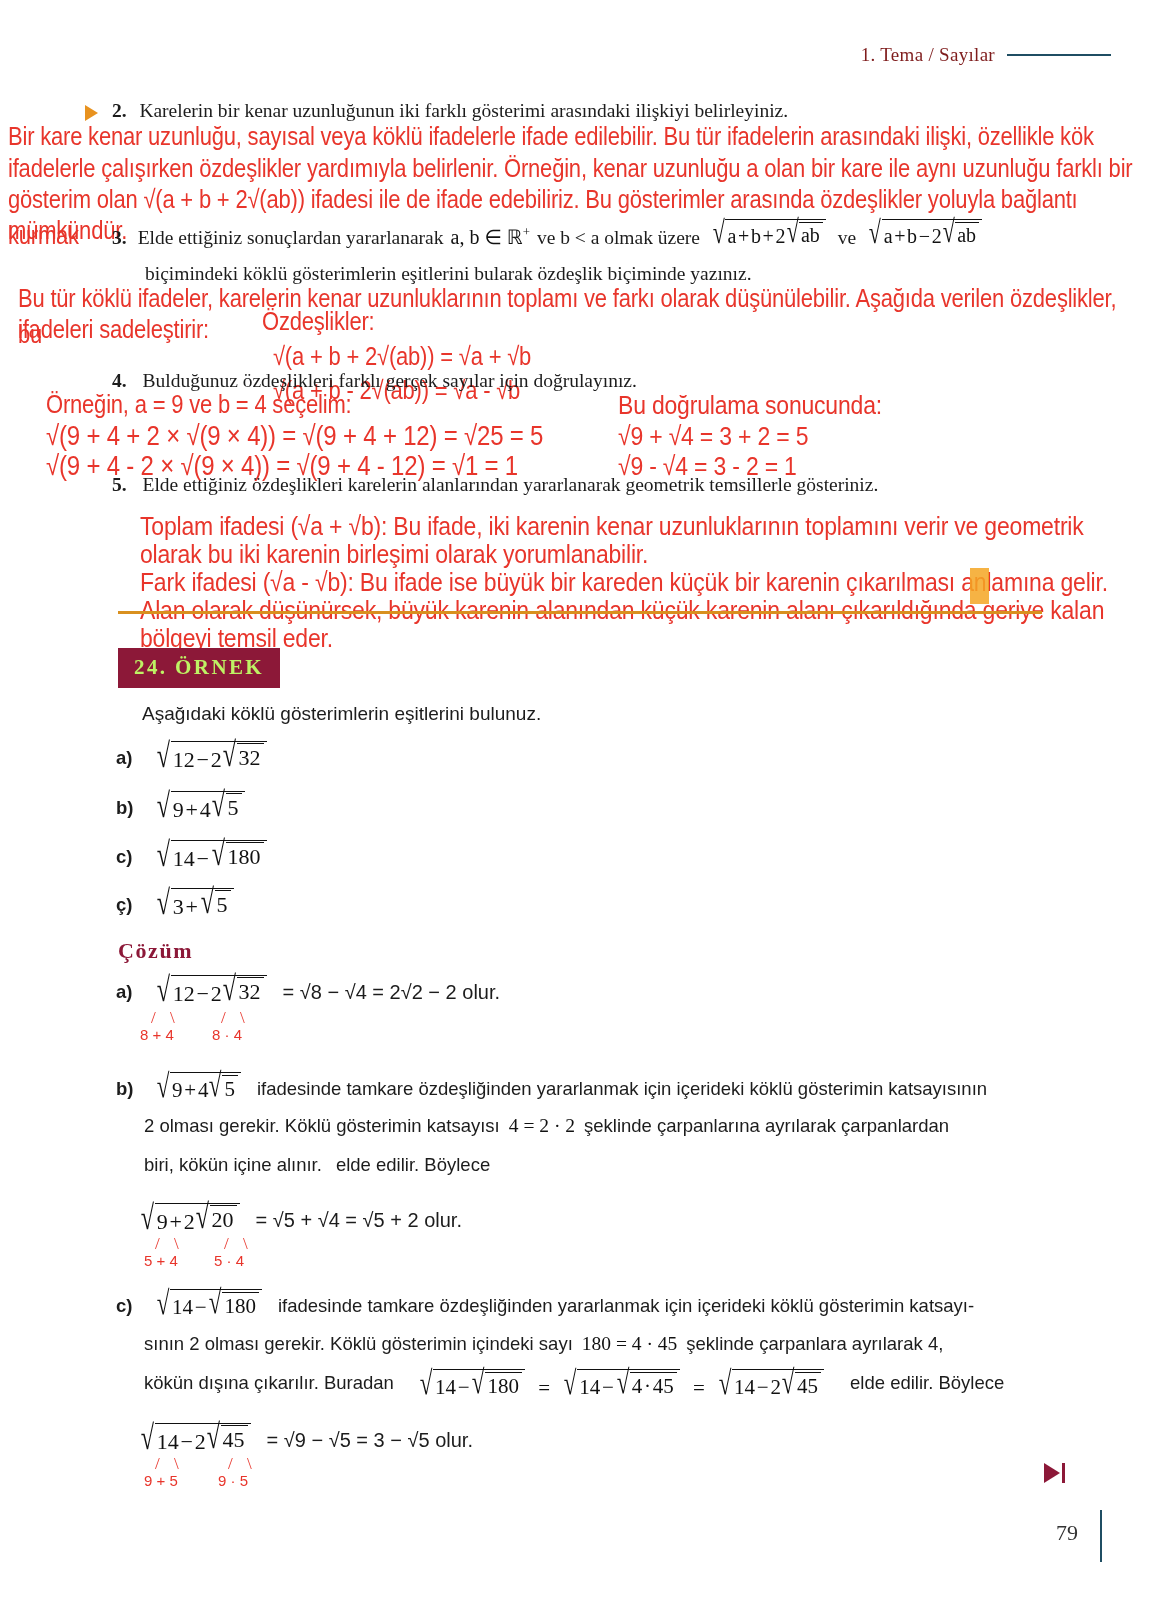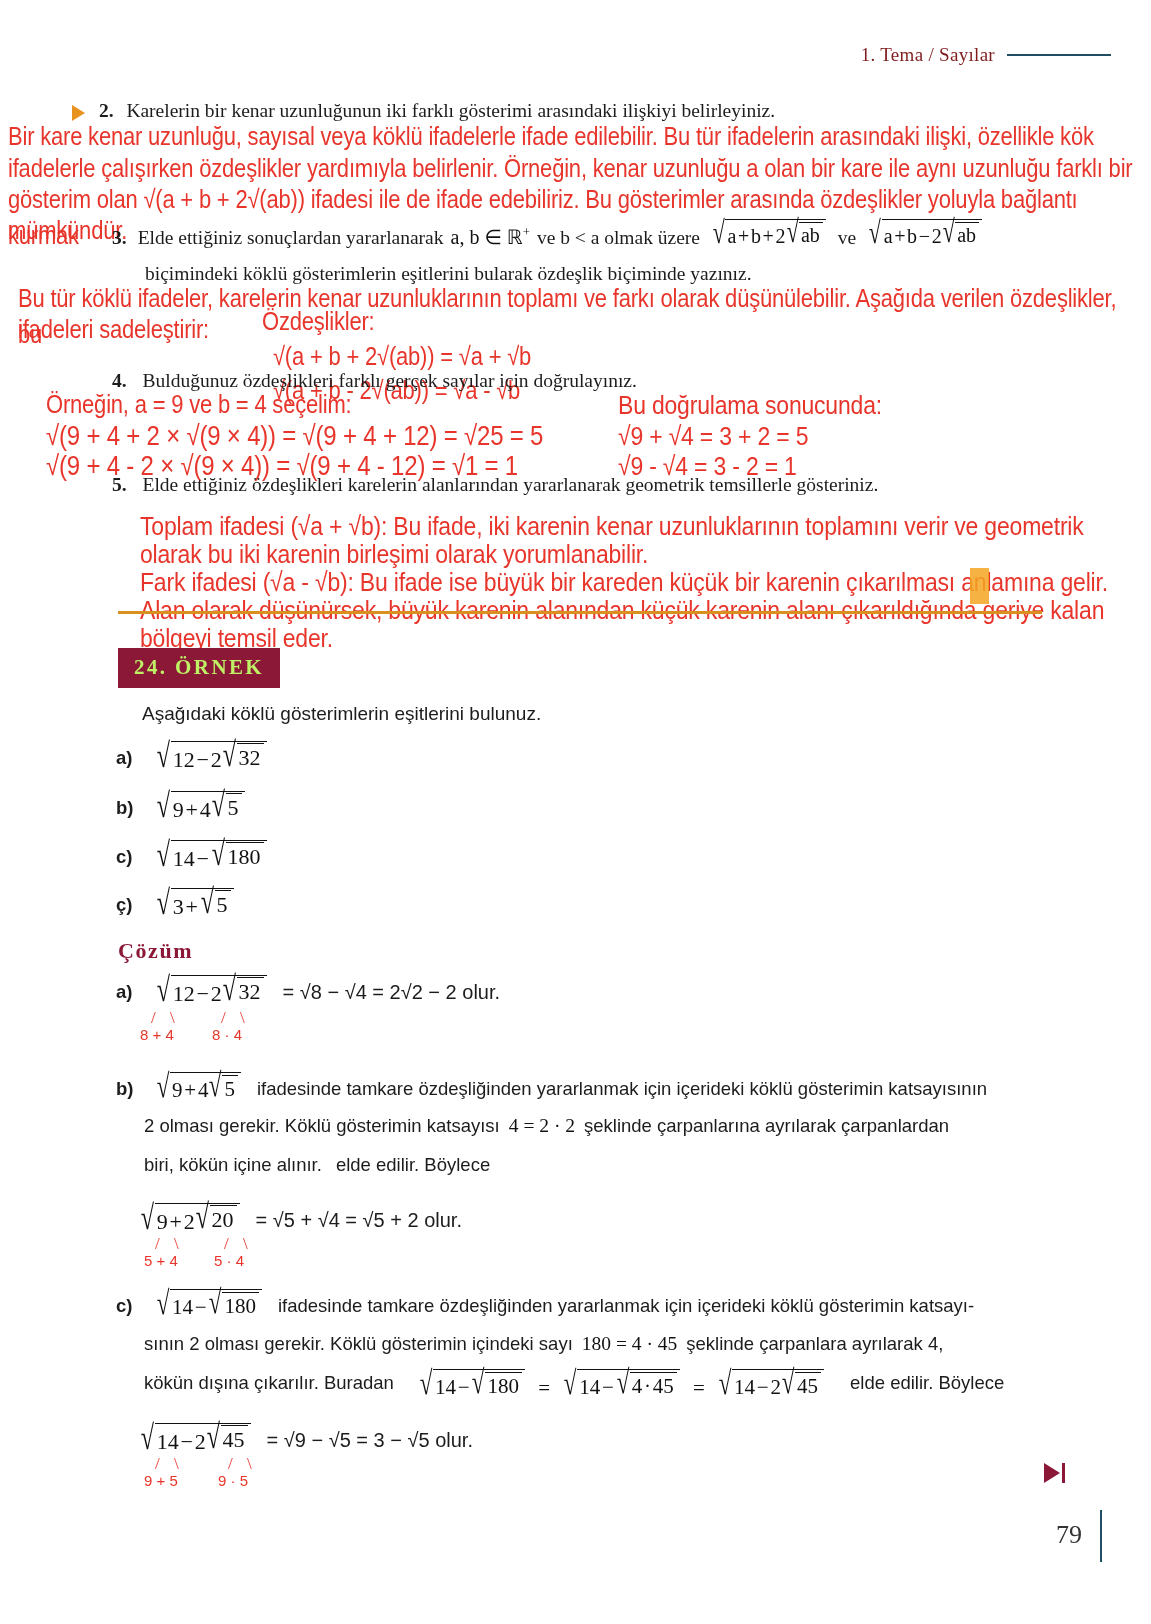--- a/index.html
+++ b/index.html
@@ -57,37 +57,37 @@
   .sqrt > .sq-arg{display:inline-block;border-top:1.2px solid #111;padding:1px 3px 0 2px;
                   position:relative;top:-.06em;}
   sup.exp{font-size:.64em;vertical-align:super;}
 
   
   .tree{position:absolute;color:#e8352b;font-family:"Liberation Sans",sans-serif;font-size:15px;}
   .slash{position:absolute;color:#e8352b;font-family:"Liberation Serif",serif;
          font-size:17px;letter-spacing:5px;}
 
   
-  .pg-num{position:absolute;font-family:"Liberation Serif",serif;font-size:26px;color:#333;}
+  .pg-num{position:absolute;font-family:"Liberation Serif",serif;font-size:22px;color:#333;}
   .pg-rule{position:absolute;width:2px;background:#1f4e63;}
   .nav-tri{position:absolute;width:0;height:0;border-left:16px solid #8c1838;
            border-top:10px solid transparent;border-bottom:10px solid transparent;}
   .nav-bar{position:absolute;width:3px;height:20px;background:#8c1838;}
 </style>
 </head>
 <body>
 
 <div class="page">
 
   <div class="hdr">
     <span class="hdr-txt">1. Tema / Sayılar</span>
     <span class="hdr-rule"></span>
   </div>
 
-  <div class="abs serif" style="left:72px;top:98px;">
+  <div class="abs serif" style="left:85px;top:98px;">
     <span class="tri"></span>
     <span class="bold" style="margin-left:6px;">2.</span>
     <span style="margin-left:8px;">Karelerin bir kenar uzunluğunun iki farklı gösterimi arasındaki ilişkiyi belirleyiniz.</span>
   </div>
 
   <div class="ann ann-lg" style="left:8px;top:118px;width:1130px;">Bir kare kenar uzunluğu, sayısal veya köklü ifadelerle ifade edilebilir. Bu tür ifadelerin arasındaki ilişki, özellikle kök</div>
   <div class="ann ann-lg" style="left:8px;top:150px;width:1130px;">ifadelerle çalışırken özdeşlikler yardımıyla belirlenir. Örneğin, kenar uzunluğu a olan bir kare ile aynı uzunluğu farklı bir</div>
   <div class="ann ann-lg" style="left:8px;top:181px;width:1135px;">gösterim olan √(a + b + 2√(ab)) ifadesi ile de ifade edebiliriz. Bu gösterimler arasında özdeşlikler yoluyla bağlantı kurmak</div>
   <div class="ann ann-lg" style="left:8px;top:212px;">mümkündür.</div>
 

